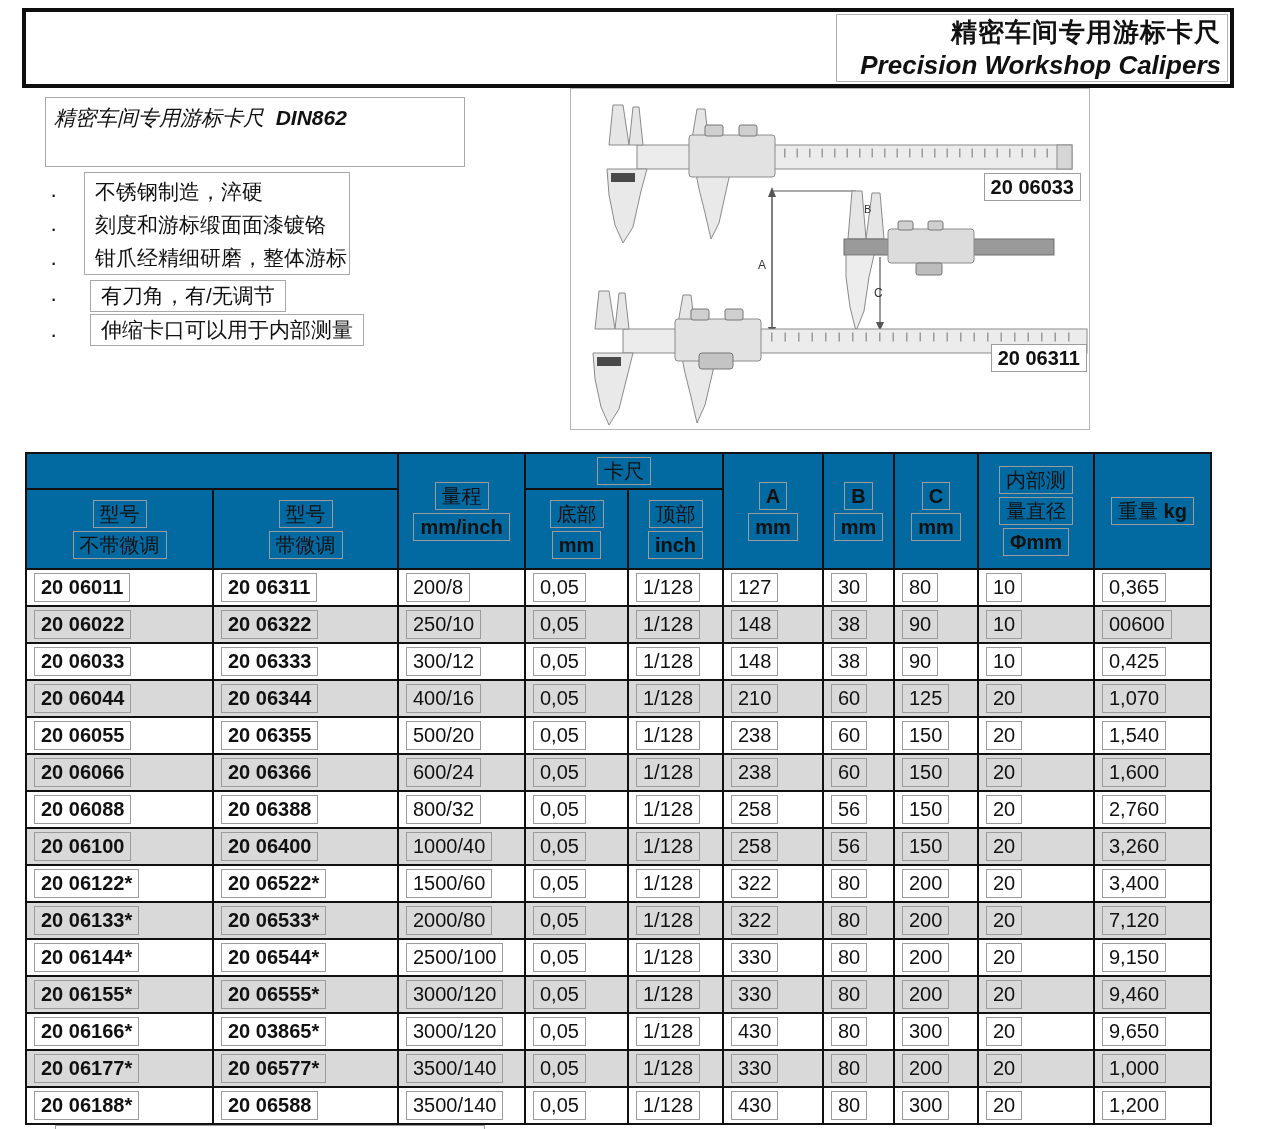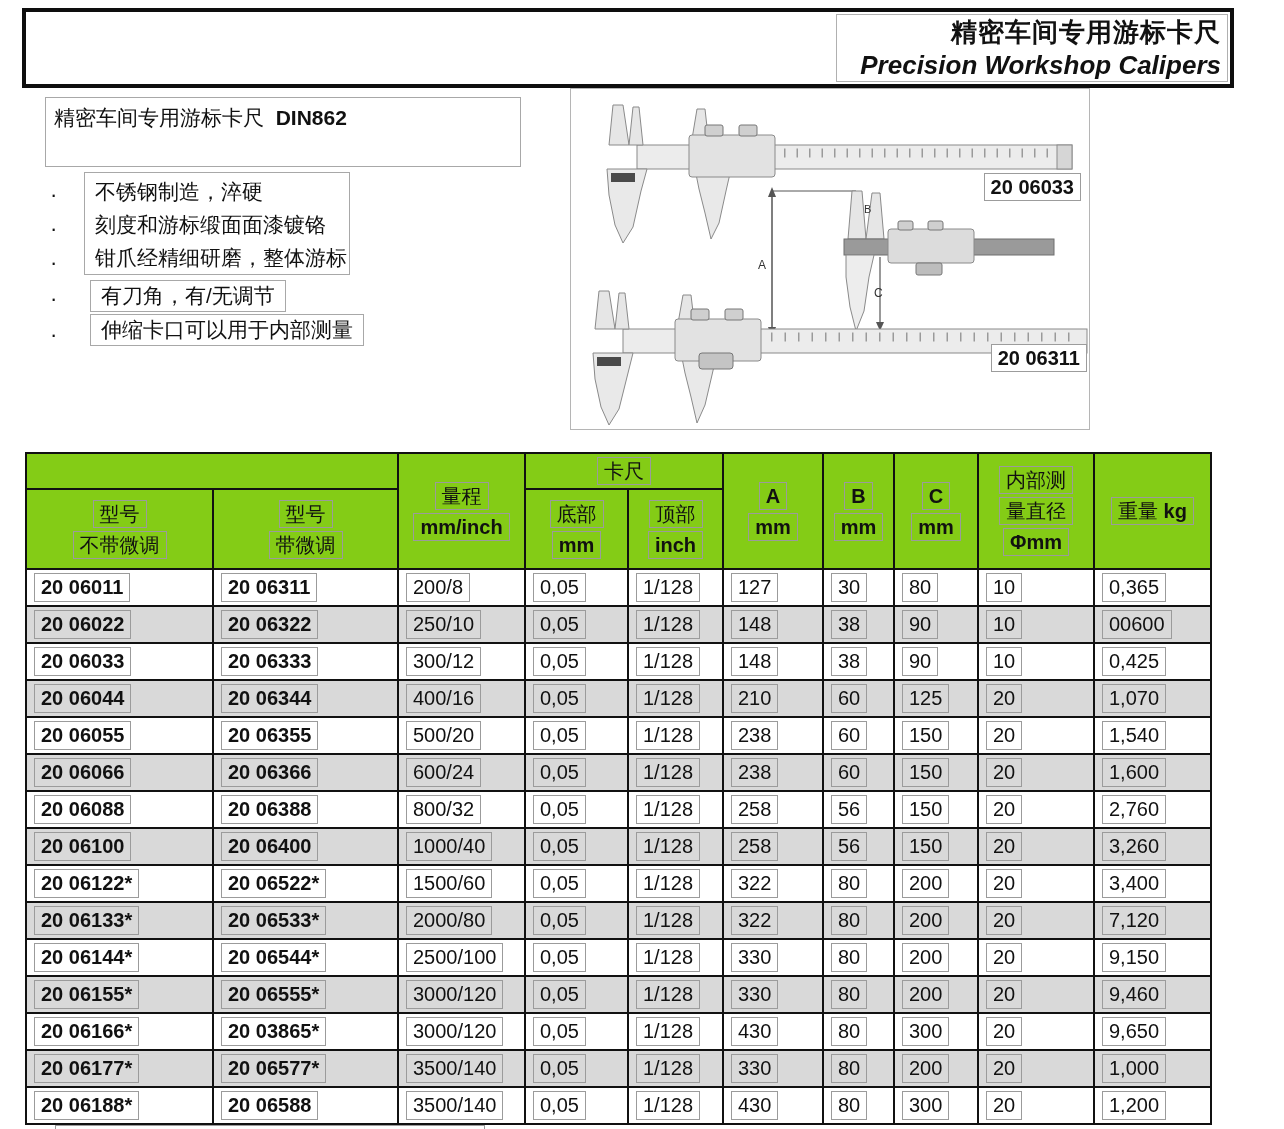--- a/index.html
+++ b/index.html
@@ -9,40 +9,40 @@
     font-family:"Liberation Sans","DejaVu Sans",sans-serif; color:#111; overflow:hidden;
   }
   
   .banner { position:absolute; left:22px; top:8px; width:1212px; height:80px;
     border:4px solid #0e0e0e; background:#fff; }
   .banner-titlebox { position:absolute; top:2px; right:2px; width:392px; height:68px;
     border:1px solid #b0b0b0; text-align:right; padding:1px 6px 0 2px; }
   .banner-zh { font-size:26px; font-weight:bold; line-height:33px; letter-spacing:1px; }
   .banner-en { font-size:26px; font-weight:bold; font-style:italic; line-height:32px; white-space:nowrap; }
   
-  .intro-box { position:absolute; left:45px; top:97px; width:476px; height:70px;
-    border:1px solid #a8a8a8; padding:4px 8px; }
+  .intro-box { position:absolute; left:45px; top:97px; width:420px; height:70px;
+    border:1px solid #a8a8a8; padding:4px 8px;font-style:italic; }
   .intro-line { font-size:21px; line-height:31px; white-space:nowrap; }
   .intro-code { font-weight:bold; }
   .bullet-dot { position:absolute; left:50px; width:10px; font-size:22px; line-height:22px; }
   .fbox { position:absolute; border:1px solid #a8a8a8; padding:2px 10px; }
   .feat-line { font-size:21px; line-height:33px; white-space:nowrap; }
   
   .fig-panel { position:absolute; left:570px; top:88px; width:520px; height:342px;
     border:1px solid #b5b5b5; background:#fff; }
   .fig-label { position:absolute; border:1px solid #9c9c9c; background:#fff;
     font-size:20px; font-weight:bold; padding:0 6px; line-height:26px; white-space:nowrap; }
   .fig-label.top { right:8px; top:84px; }
   .fig-label.bottom { right:2px; top:255px; }
   .fig-svg { position:absolute; }
   
   table.spec { position:absolute; left:25px; top:452px; width:1185px;
     border-collapse:collapse; table-layout:fixed; background:#fff; }
   table.spec, table.spec td, table.spec th { border:2px solid #111; }
-  table.spec th { font-weight:normal; background:#84cc16; vertical-align:middle; text-align:center; padding:2px 0; }
+  table.spec th { font-weight:normal; background:#0369a1; vertical-align:middle; text-align:center; padding:2px 0; }
   table.spec td { height:37px; text-align:left; padding:2px 0 2px 7px; vertical-align:middle; }
   tr.alt td { background:#d9d9d9; }
   .vbox { display:inline-block; border:1px solid #9b9b9b; padding:0 6px; font-size:20px;
     line-height:27px; white-space:nowrap; background:inherit; }
   tr.alt .vbox { background:#d9d9d9; }
   .vbox.bold, .blat { font-weight:bold; }
   .hstack { display:flex; flex-direction:column; align-items:center; gap:3px; }
   th .vbox { font-size:20px; line-height:26px; }
   .footnote-cut { position:absolute; left:55px; top:1125px; width:430px; height:4px;
     border:1px solid #9b9b9b; border-bottom:none; }

